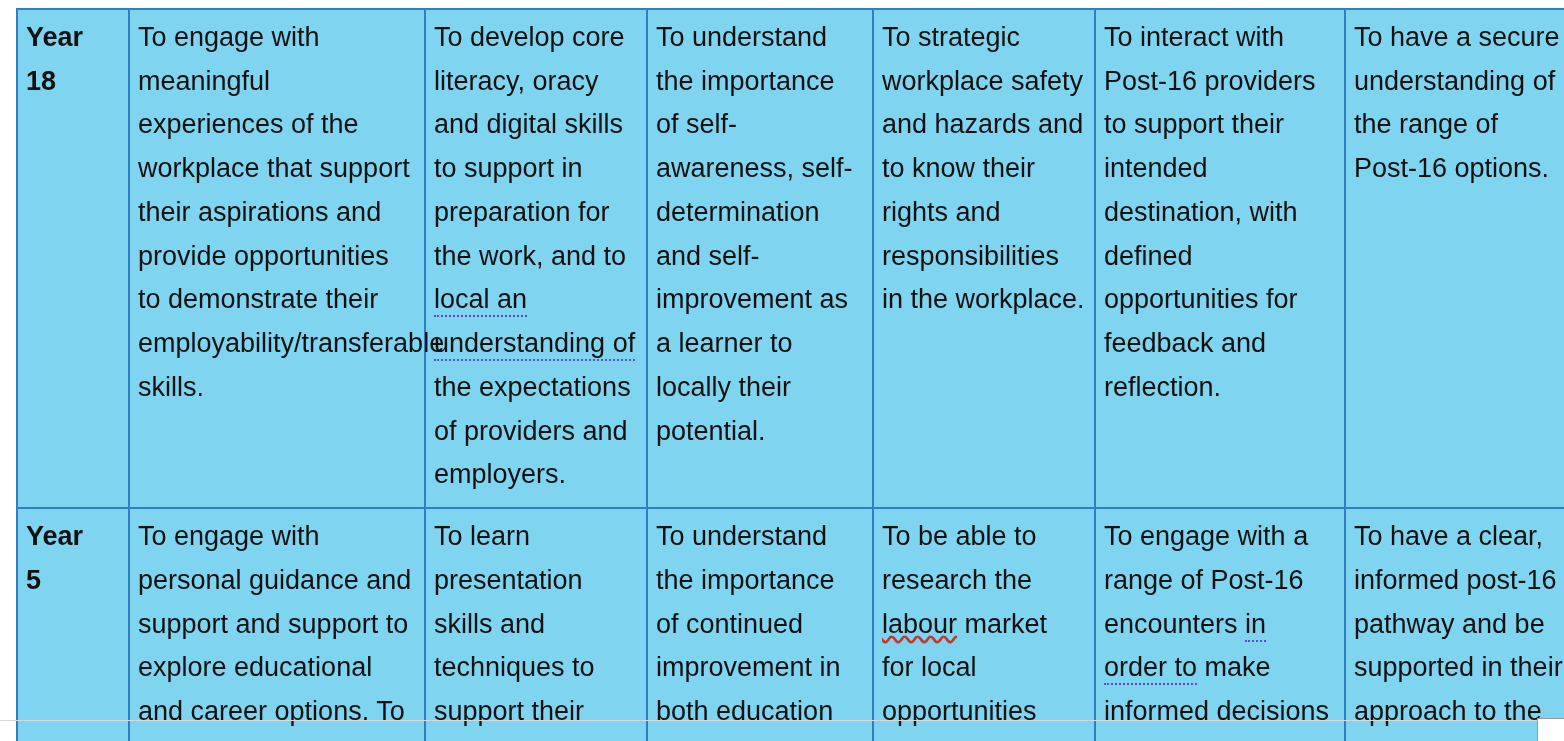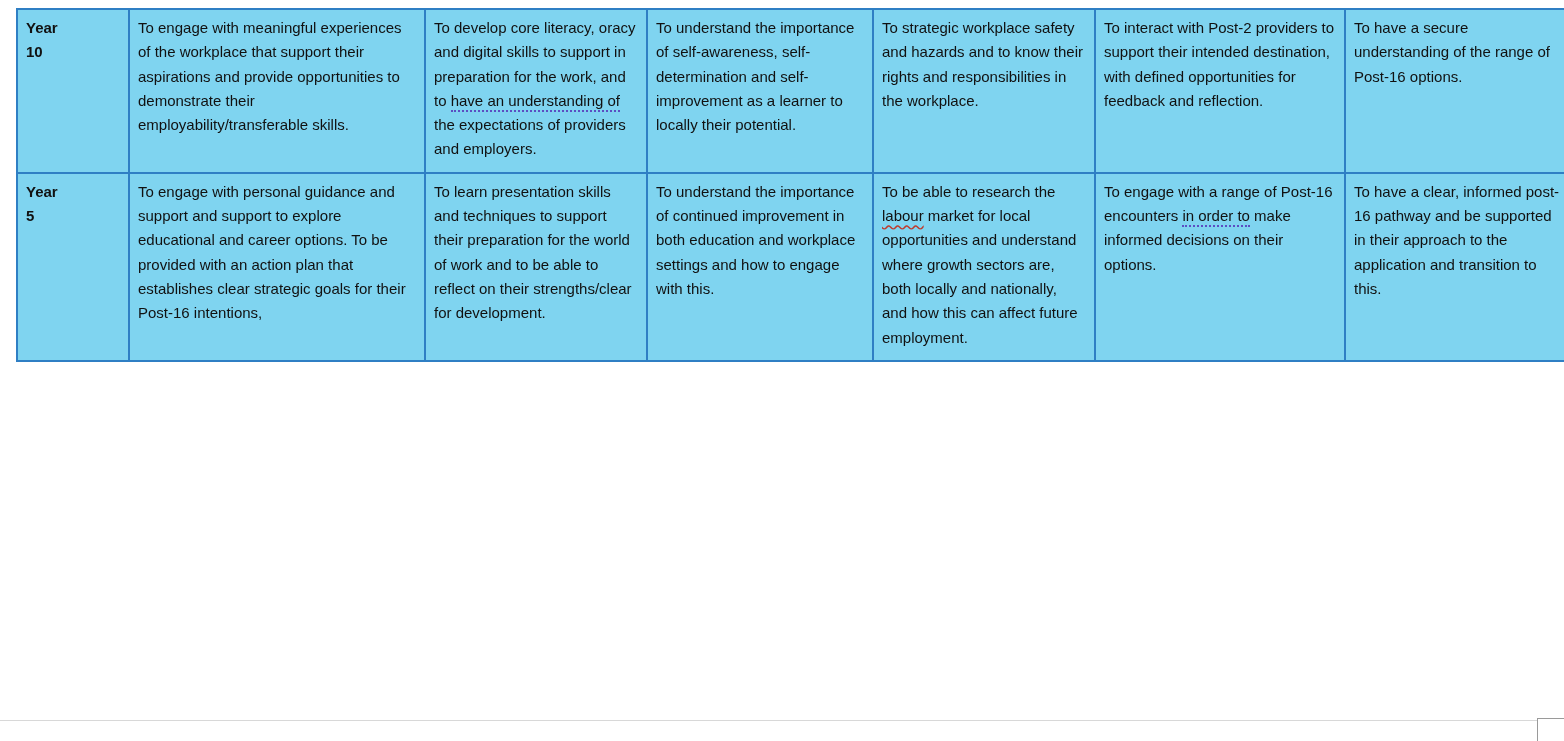--- a/index.html
+++ b/index.html
@@ -17,21 +17,21 @@
     border-collapse: collapse;
     table-layout: fixed;
     width: 1556px;
     margin-left: 16px;
     margin-top: 8px;
   }
   #curriculum-table td {
     vertical-align: top;
     border: 2px solid #2f7fc4;
     padding: 6px 8px 10px 8px;
-    font-size: 15px;
+    font-size: 27px;
     line-height: 1.62;
     color: #111111;
     background: #7fd4f0;
   }
   td.year-label {
     background: #102a5c;
     color: #ffffff;
     font-weight: bold;
     border: 2px solid #102a5c;
     padding: 6px 8px;
@@ -92,27 +92,27 @@
     <col class="c-2">
     <col class="c-3">
     <col class="c-4">
     <col class="c-5">
     <col class="c-6">
   </colgroup>
   <tbody>
     <tr class="row-y10">
       <td class="year-label">
         <span>Year</span><br>
-        <span>10</span>
+        <span>18</span>
       </td>
       <td class="cell-1">To engage with meaningful experiences of the workplace that support their aspirations and provide opportunities to demonstrate their employability/transferable skills.</td>
-      <td class="cell-2">To develop core literacy, oracy and digital skills to support in preparation for the work, and to <span class="grammar-dotted">have an understanding of</span> the expectations of providers and employers.</td>
+      <td class="cell-2">To develop core literacy, oracy and digital skills to support in preparation for the work, and to <span class="grammar-dotted">local an understanding of</span> the expectations of providers and employers.</td>
       <td class="cell-3">To understand the importance of self-awareness, self-determination and self-improvement as a learner to locally their potential.</td>
       <td class="cell-4">To strategic workplace safety and hazards and to know their rights and responsibilities in the workplace.</td>
-      <td class="cell-5">To interact with Post-2 providers to support their intended destination, with defined opportunities for feedback and reflection.</td>
+      <td class="cell-5">To interact with Post-16 providers to support their intended destination, with defined opportunities for feedback and reflection.</td>
       <td class="cell-6">To have a secure understanding of the range of Post-16 options.</td>
     </tr>
     <tr class="row-y11">
       <td class="year-label">
         <span>Year</span><br>
         <span>5</span>
       </td>
       <td class="cell-1">To engage with personal guidance and support and support to explore educational and career options. To be provided with an action plan that establishes clear strategic goals for their Post-16 intentions,</td>
       <td class="cell-2">To learn presentation skills and techniques to support their preparation for the world of work and to be able to reflect on their strengths/clear for development.</td>
       <td class="cell-3">To understand the importance of continued improvement in both education and workplace settings and how to engage with this.</td>

